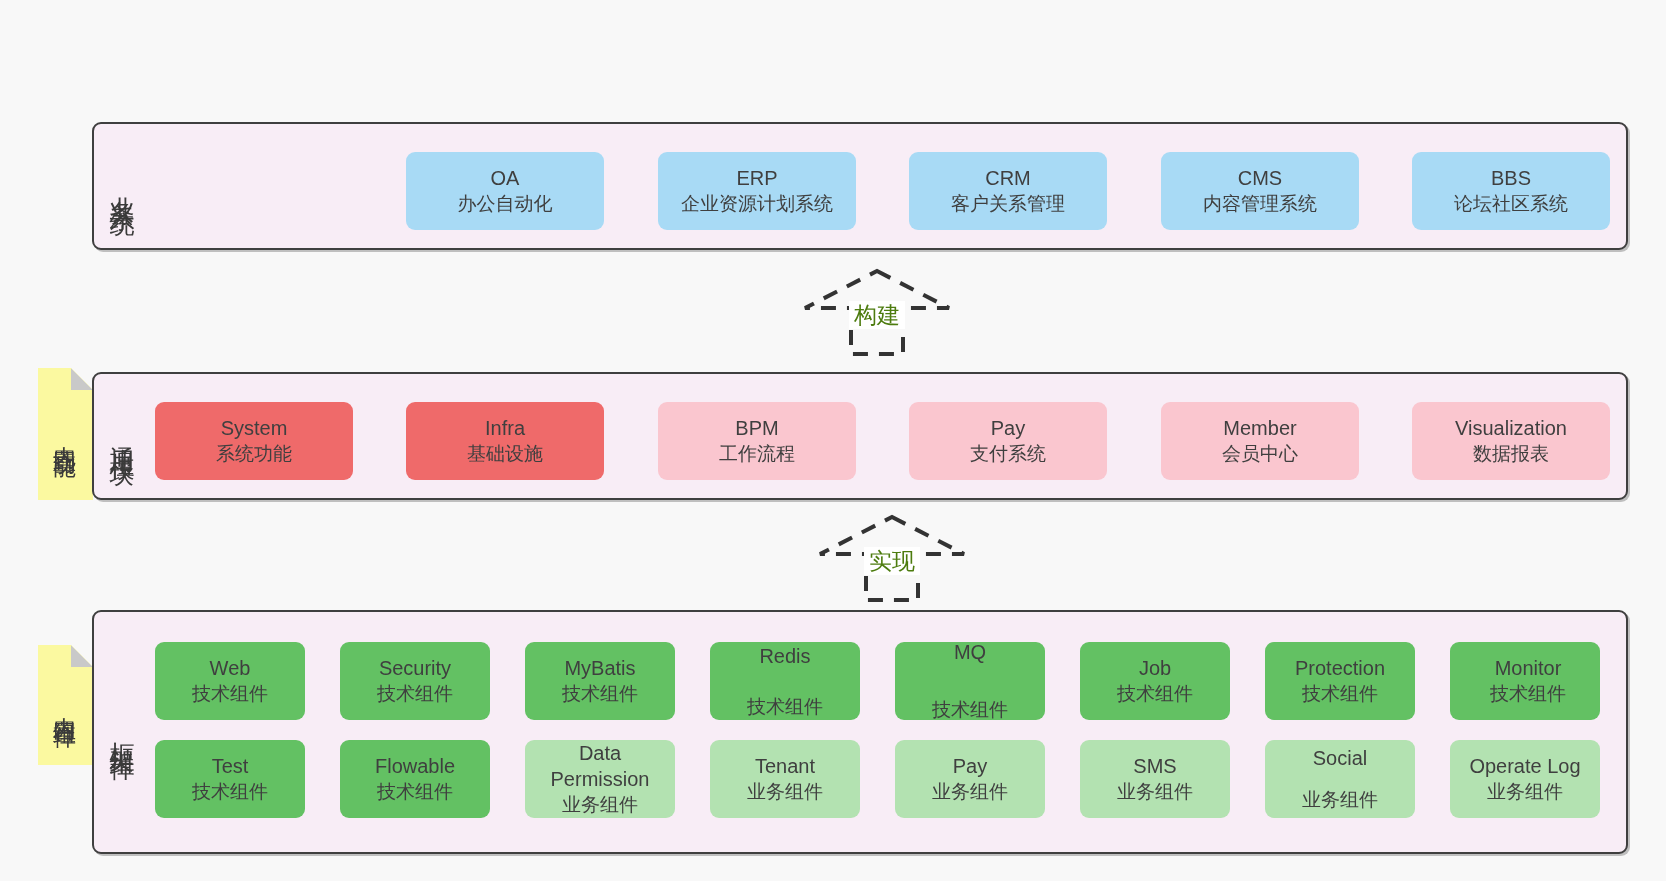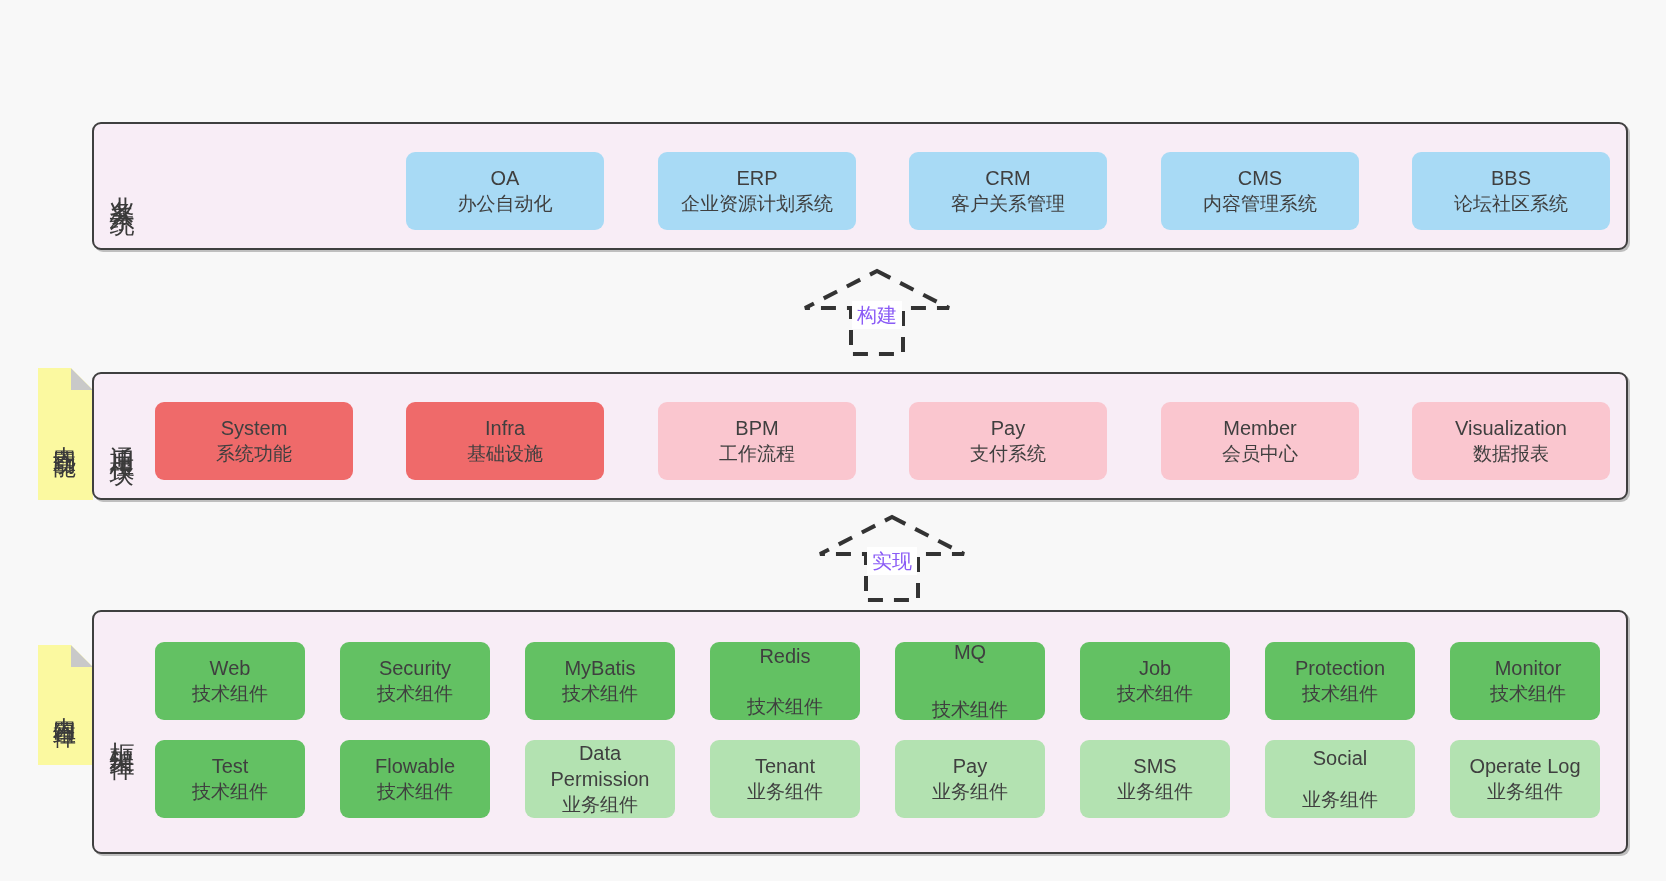--- a/index.html
+++ b/index.html
@@ -45,22 +45,22 @@
   }
   .note .ntext{
     writing-mode:vertical-rl;text-orientation:upright;
     font-size:23px;letter-spacing:3px;color:#3a3a3a;
   }
 
   .arrow{position:absolute;width:150px;height:90px;z-index:2;}
   .arrow svg{position:absolute;top:0;left:0;}
   .arrow-label{
     position:absolute;top:33px;left:50%;transform:translateX(-50%);
-    background:#ffffff;font-size:20px;line-height:26px;padding:1px 5px;
-    white-space:nowrap;color:#8b5cf6;
+    background:#ffffff;font-size:23px;line-height:26px;padding:1px 5px;
+    white-space:nowrap;color:#4d7c0f;
   }
 </style>
 </head>
 <body>
 
 <div class="canvas">
 
   <div class="note" style="top:368px;height:132px;">
     <div class="fold"></div>
     <span class="ntext">内置功能</span>

